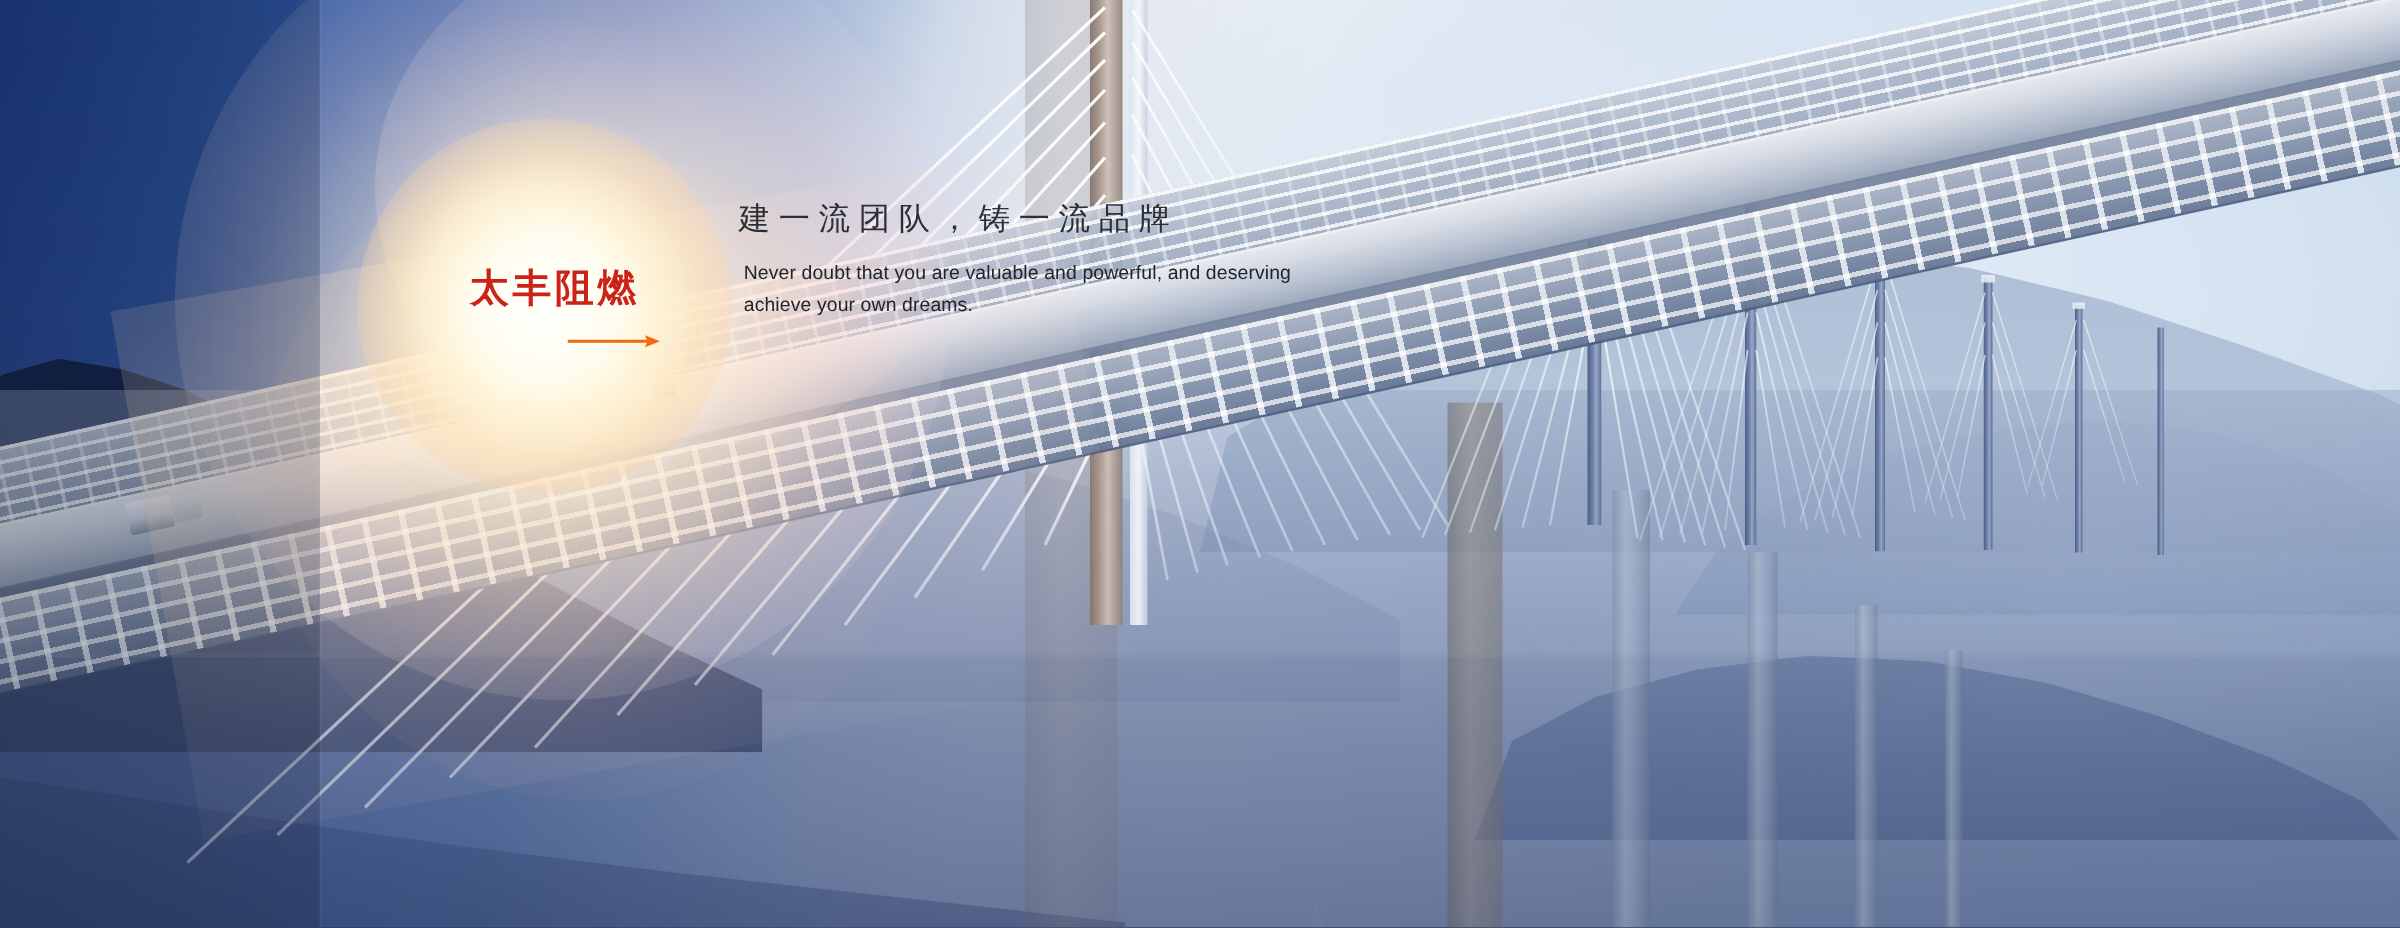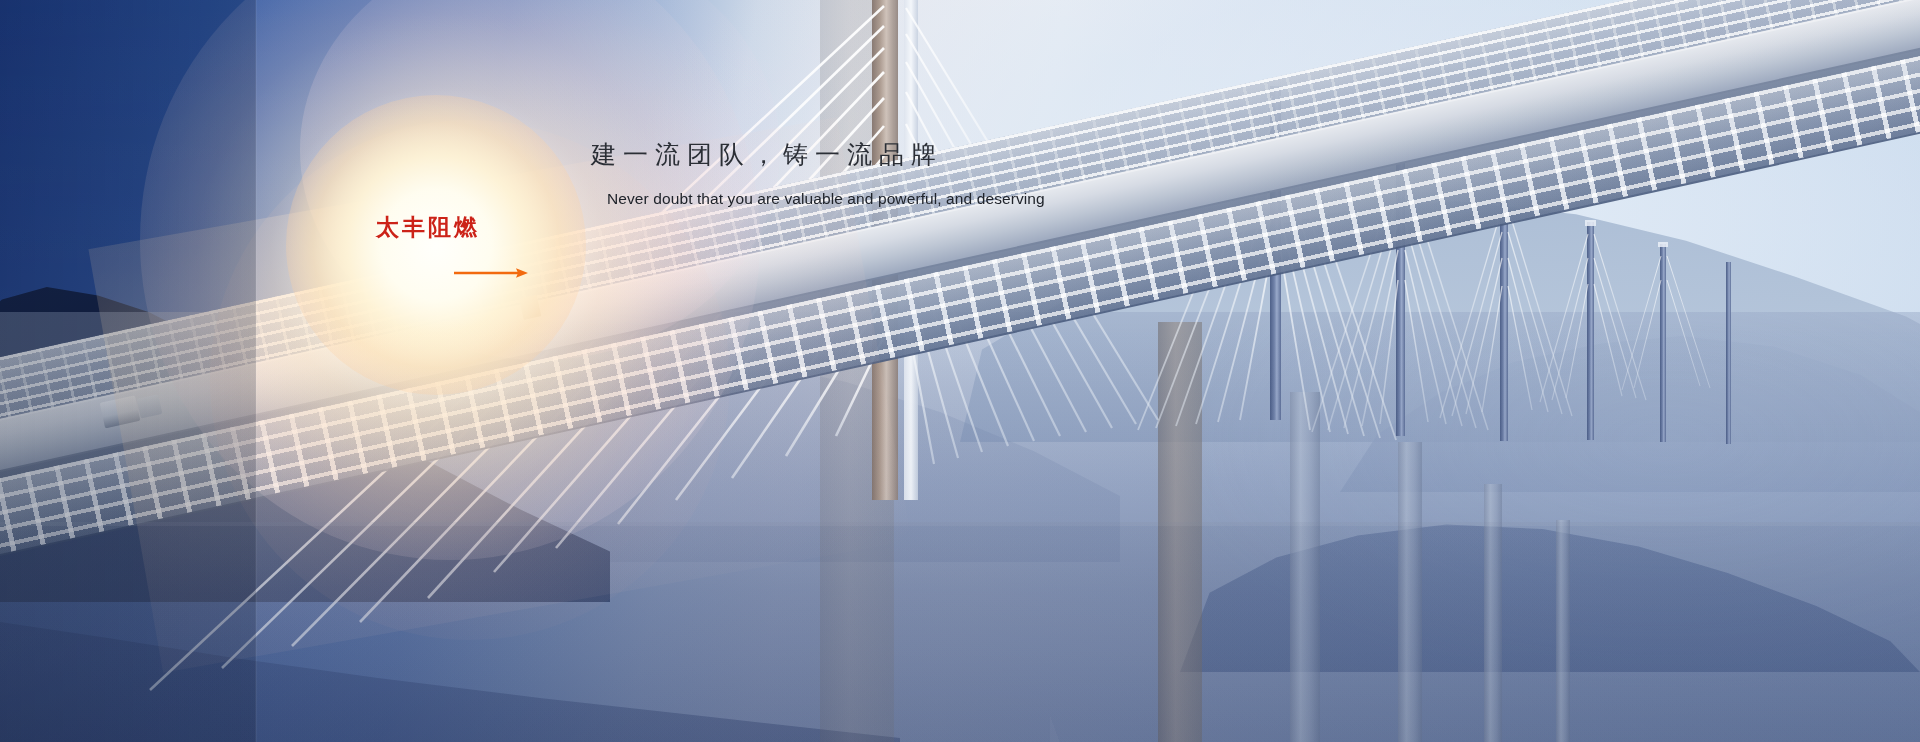--- a/index.html
+++ b/index.html
@@ -470,40 +470,40 @@
   .logo-block {
     position: absolute;
     left: 376px;
     top: 216px;
     width: 160px;
     text-align: left;
   }
   .logo-text {
     font-family: "DejaVu Sans", "Liberation Sans", sans-serif;
     font-weight: 700;
-    font-size: 23px;
+    font-size: 31px;
     letter-spacing: 3px;
     line-height: 1;
     color: #cc2318;
     white-space: nowrap;
     text-shadow: 0 1px 1px rgba(255,255,255,0.55);
   }
   .logo-arrow {
     position: absolute;
     left: 78px;
     top: 50px;
     width: 74px;
     height: 14px;
   }
 
   
   .text-block {
     position: absolute;
     left: 591px;
-    top: 140px;
+    top: 160px;
     width: 520px;
   }
   .headline-sub {
     font-family: "DejaVu Sans", "Liberation Sans", sans-serif;
     font-size: 25px;
     letter-spacing: 7px;
     color: #2b2f36;
     line-height: 1.2;
     white-space: nowrap;
     margin: 0 0 16px 0;
@@ -517,21 +517,21 @@
     color: #16181c;
     line-height: 1.2;
     white-space: nowrap;
     margin: 0 0 22px 0;
   }
   .para {
     font-family: "Liberation Sans", sans-serif;
     font-size: 15.5px;
     color: #20242b;
     line-height: 26px;
-    margin: 16px;
+    margin: 4px;
     width: 470px;
     letter-spacing: 0.1px;
   }
   .para span { display: block; white-space: nowrap; }
 </style>
 </head>
 <body>
 
 <div class="banner">
 
@@ -709,17 +709,18 @@
       <svg class="logo-arrow" viewBox="0 0 74 14">
         <line x1="0" y1="7" x2="66" y2="7" stroke="#f26a0f" stroke-width="2.4"></line>
         <polygon points="74,7 62,2.2 64,7 62,11.8" fill="#f26a0f"></polygon>
       </svg>
     </div>
 
     <div class="text-block">
       <p class="headline-sub">建一流团队，铸一流品牌</p>
       <p class="para">
         <span>Never doubt that you are valuable and powerful, and deserving</span>
+        <span>achieve your own dreams.</span>
       </p>
     </div>
 
   </div>
 </div>
 
 </body></html>

